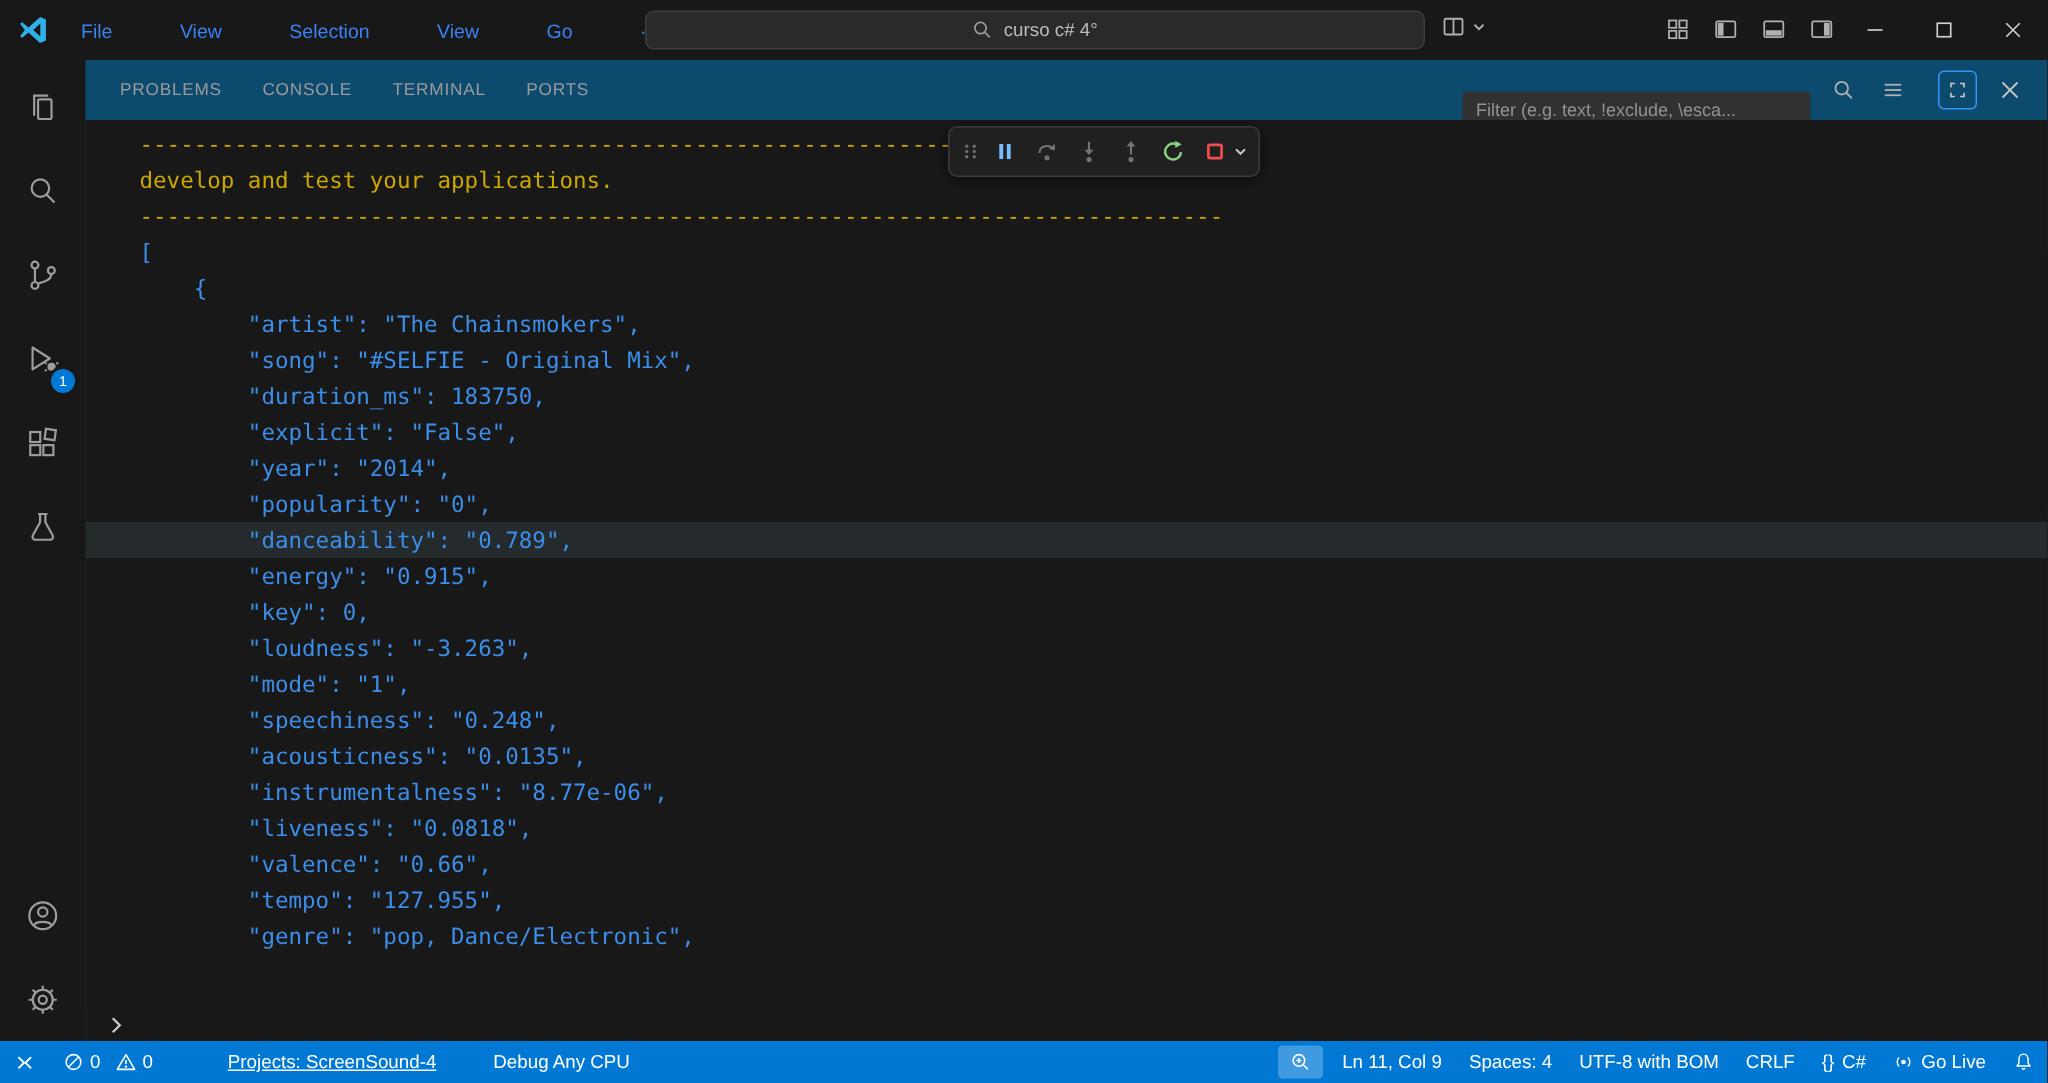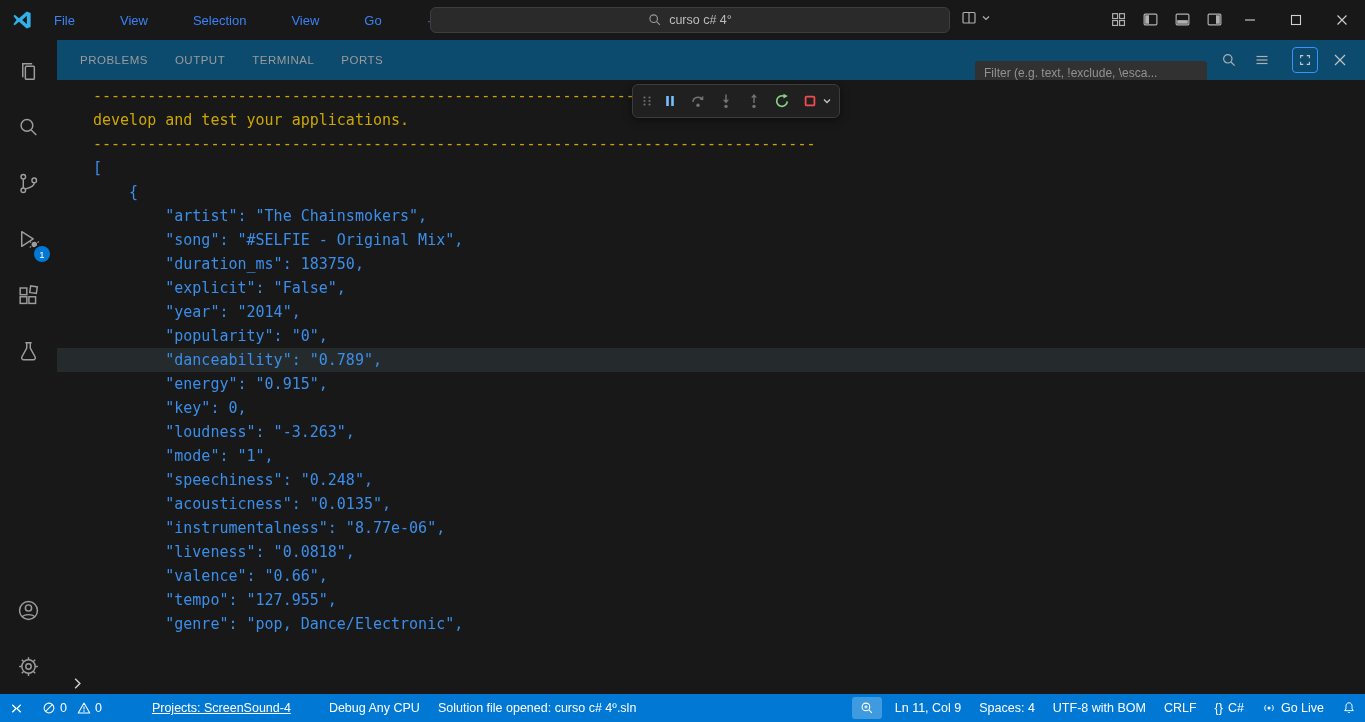--- a/index.html
+++ b/index.html
@@ -217,21 +217,21 @@
           <circle cx="12" cy="12" r="2.6" stroke="#9d9d9d" stroke-width="1.4" fill="none"></circle>
           <path d="M12 3 V5.6 M12 18.4 V21 M3 12 H5.6 M18.4 12 H21 M5.6 5.6 L7.5 7.5 M16.5 16.5 L18.4 18.4 M18.4 5.6 L16.5 7.5 M7.5 16.5 L5.6 18.4" stroke="#9d9d9d" stroke-width="1.4"></path>
         </svg>
       </div>
     </aside>
 
     <main class="panel">
       <div class="panel-header">
         <div class="tabs">
           <span class="tab">PROBLEMS</span>
-          <span class="tab">OUTPUT</span>
+          <span class="tab">CONSOLE</span>
           <span class="tab">TERMINAL</span>
           <span class="tab">PORTS</span>
         </div>
         <div class="panel-actions">
           <input class="filter-input" type="text" placeholder="Filter (e.g. text, !exclude, \esca..." style="">
           <span class="pa-icon">
             <svg width="16" height="16" viewBox="0 0 16 16">
               <circle cx="6.8" cy="6.8" r="4.2" stroke="#b0b0b0" stroke-width="1.2" fill="none"></circle>
               <line x1="10" y1="10" x2="13.6" y2="13.6" stroke="#b0b0b0" stroke-width="1.2"></line>
             </svg>
@@ -365,21 +365,20 @@
         <span class="cnum">0</span>
         <svg width="14" height="14" viewBox="0 0 16 16">
           <path d="M8 2.4 L14.6 13.6 H1.4 Z" stroke="#ffffff" stroke-width="1.2" fill="none" stroke-linejoin="round"></path>
           <line x1="8" y1="6.4" x2="8" y2="9.6" stroke="#ffffff" stroke-width="1.2"></line>
           <circle cx="8" cy="11.5" r="0.9" fill="#ffffff"></circle>
         </svg>
         <span class="cnum">0</span>
       </span>
       <span class="sb-item" style="margin-left:26px;text-decoration:underline;">Projects: ScreenSound-4</span>
       <span class="sb-item" style="margin-left:20px;">Debug Any CPU</span>
-      <span class="sb-item">Solution file opened: curso c# 4º.sln</span>
     </div>
     <div class="sb-group-right">
       <span class="sb-item sb-zoom">
         <svg width="14" height="14" viewBox="0 0 16 16">
           <circle cx="6.8" cy="6.8" r="4.4" stroke="#ffffff" stroke-width="1.2" fill="none"></circle>
           <line x1="6.8" y1="4.9" x2="6.8" y2="8.7" stroke="#ffffff" stroke-width="1.2"></line>
           <line x1="4.9" y1="6.8" x2="8.7" y2="6.8" stroke="#ffffff" stroke-width="1.2"></line>
           <line x1="10.1" y1="10.1" x2="13.6" y2="13.6" stroke="#ffffff" stroke-width="1.2"></line>
         </svg>
       </span>

